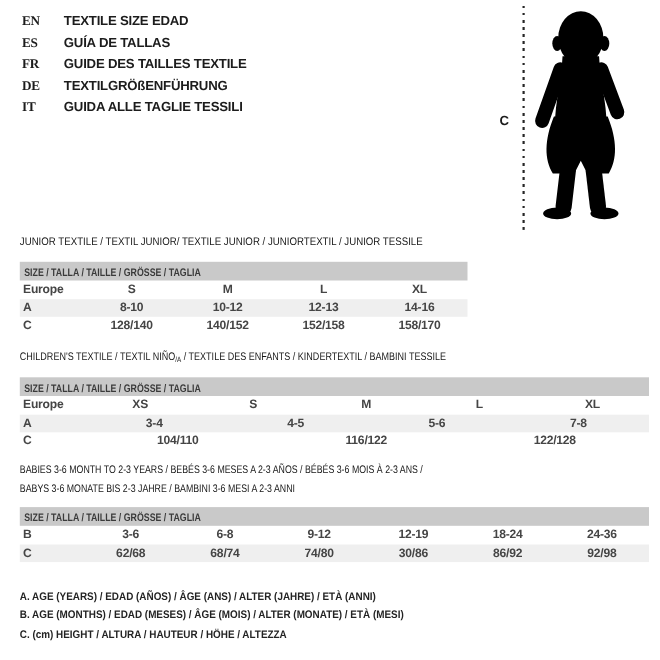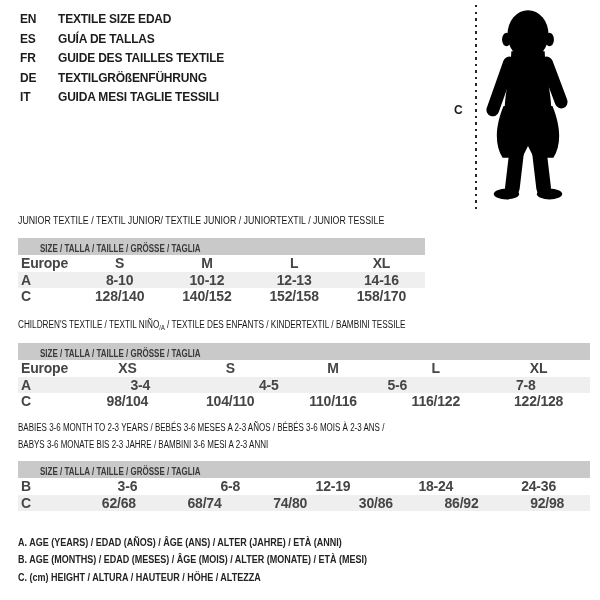--- a/index.html
+++ b/index.html
@@ -9,21 +9,21 @@
     --cell:#454545;
     --sil:#000000;
   }
   *{margin:0;padding:0;box-sizing:border-box;}
   html,body{width:600px;height:600px;background:#ffffff;overflow:hidden;}
   body{position:relative;font-family:"Liberation Sans",sans-serif;color:var(--ink);}
 
   
   .lang-block{position:absolute;left:20px;top:10px;}
   .lang-row{display:flex;height:19.6px;line-height:19.6px;font-size:12px;font-weight:700;letter-spacing:-0.2px;}
-  .lang-code{width:38px;}
+  .lang-code{width:38px;font-family:Liberation Serif, serif;}
   .lang-label{white-space:nowrap;}
 
   
   .figure{position:absolute;left:448px;top:3px;width:150px;height:212px;}
   .height-label{position:absolute;left:6px;top:100px;font-size:12px;font-weight:700;}
   .dotline{position:absolute;left:27px;top:2px;width:2px;height:204px;
     background-image:repeating-linear-gradient(to bottom,#262626 0 2.5px,transparent 2.5px 6.5px);}
   .baby{position:absolute;left:36px;top:2px;}
   .baby ellipse,.baby path{fill:var(--sil);}
   .baby line{stroke:var(--sil);}
@@ -33,23 +33,23 @@
   .cx80{display:inline-block;transform:scaleX(.80);transform-origin:0 50%;white-space:nowrap;}
   .cx82{display:inline-block;transform:scaleX(.82);transform-origin:0 50%;white-space:nowrap;}
   .cx88{display:inline-block;transform:scaleX(.88);transform-origin:0 50%;white-space:nowrap;}
   .cx90{display:inline-block;transform:scaleX(.90);transform-origin:0 50%;white-space:nowrap;}
   .subsc{font-size:7px;position:relative;top:2px;}
 
   
   .size-table{position:absolute;left:18px;}
   .w-junior{width:407px;}
   .w-full{width:572px;}
-  .size-bar{height:17px;line-height:17px;background:var(--bar);padding-left:22px;}
+  .size-bar{height:17px;line-height:17px;background:var(--bar);padding-left:4px;}
   .size-bar .bar-text{font-size:10px;font-weight:700;color:#3a3a3a;}
-  .t-row{display:flex;height:16px;line-height:16px;font-size:14px;font-weight:700;color:var(--cell);letter-spacing:-0.2px;}
+  .t-row{display:flex;height:16px;line-height:16px;font-size:11px;font-weight:700;color:var(--cell);letter-spacing:-0.2px;}
   .t-row.tall{height:17px;line-height:17px;}
   .t-row .lbl{width:58px;text-align:left;padding-left:3px;}
   .t-row .cell{flex:1;text-align:center;}
   .striped{background:var(--stripe);}
 
   
   .legend{position:absolute;left:18px;top:534px;}
   .legend-line{height:17.3px;line-height:17.3px;font-size:10px;font-weight:700;color:#232323;white-space:nowrap;}
 </style>
 </head>
@@ -67,21 +67,21 @@
   <div class="lang-row">
     <span class="lang-code">FR</span>
     <span class="lang-label">GUIDE DES TAILLES TEXTILE</span>
   </div>
   <div class="lang-row">
     <span class="lang-code">DE</span>
     <span class="lang-label">TEXTILGRÖßENFÜHRUNG</span>
   </div>
   <div class="lang-row">
     <span class="lang-code">IT</span>
-    <span class="lang-label">GUIDA MESI TAGLIE TESSILI</span>
+    <span class="lang-label">GUIDA ALLE TAGLIE TESSILI</span>
   </div>
 </div>
 
 <div class="figure">
   <span class="height-label">C</span>
   <div class="dotline"></div>
   <svg class="baby" viewBox="0 0 90 200" width="88" height="202" aria-hidden="true">
     <ellipse cx="45" cy="27" rx="21" ry="25"></ellipse>
     <ellipse cx="23" cy="32" rx="4.5" ry="7"></ellipse>
     <ellipse cx="67" cy="32" rx="4.5" ry="7"></ellipse>
@@ -143,42 +143,41 @@
   </div>
   <div class="t-row striped">
     <span class="lbl">A</span>
     <span class="cell">3-4</span>
     <span class="cell">4-5</span>
     <span class="cell">5-6</span>
     <span class="cell">7-8</span>
   </div>
   <div class="t-row">
     <span class="lbl">C</span>
-    <span class="cell">98/104</span>
     <span class="cell">104/110</span>
-    <span class="cell">110/116</span>
     <span class="cell">116/122</span>
     <span class="cell">122/128</span>
   </div>
 </div>
 
 <div class="sec-title" style="top:422px;left:18px;">
   <span class="cx80">BABIES 3-6 MONTH TO 2-3 YEARS / BEBÉS 3-6 MESES A 2-3 AÑOS / BÉBÉS 3-6 MOIS À 2-3 ANS /</span>
 </div>
 <div class="sec-title" style="top:439px;left:18px;">
   <span class="cx80">BABYS 3-6 MONATE BIS 2-3 JAHRE / BAMBINI 3-6 MESI A 2-3 ANNI</span>
 </div>
 <div class="size-table w-full" style="top:461px;">
   <div class="size-bar">
     <span class="bar-text cx80">SIZE / TALLA / TAILLE / GRÖSSE / TAGLIA</span>
   </div>
   <div class="t-row tall">
     <span class="lbl">B</span>
     <span class="cell">3-6</span>
     <span class="cell">6-8</span>
+    <span class="cell">9-12</span>
     <span class="cell">12-19</span>
     <span class="cell">18-24</span>
     <span class="cell">24-36</span>
   </div>
   <div class="t-row striped">
     <span class="lbl">C</span>
     <span class="cell">62/68</span>
     <span class="cell">68/74</span>
     <span class="cell">74/80</span>
     <span class="cell">30/86</span>

